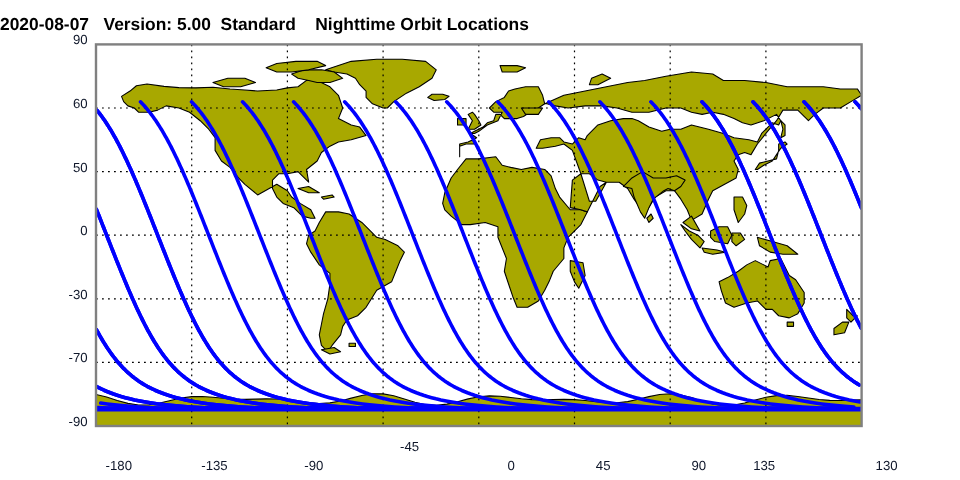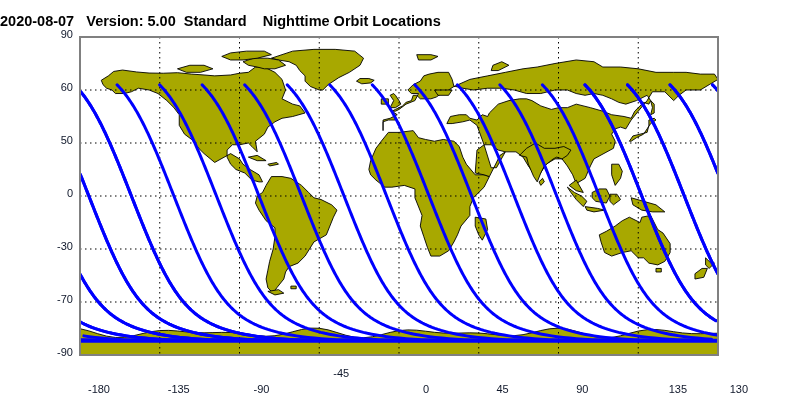--- a/index.html
+++ b/index.html
@@ -125,14 +125,14 @@
 <div class="axis-label ylab" style="right: 727px; top: 134px;">50</div>
 <div class="axis-label ylab" style="right: 727px; top: 81px;">60</div>
 <div class="axis-label ylab" style="right: 727px; top: 28px;">90</div>
 <div class="axis-label xlab" style="left: 50px; width: 60px; top: 359px;">-180</div>
 <div class="axis-label xlab" style="left: 129.75px; width: 60px; top: 359px;">-135</div>
 <div class="axis-label xlab" style="left: 209.5px; width: 60px; top: 359px;">-90</div>
 <div class="axis-label xlab" style="left: 289.25px; width: 60px; top: 343px;">-45</div>
 <div class="axis-label xlab" style="left: 369px; width: 60px; top: 359px;">0</div>
 <div class="axis-label xlab" style="left: 448.75px; width: 60px; top: 359px;">45</div>
 <div class="axis-label xlab" style="left: 528.5px; width: 60px; top: 359px;">90</div>
-<div class="axis-label xlab" style="left: 627px; width: 60px; top: 359px;">135</div>
+<div class="axis-label xlab" style="left: 586px; width: 60px; top: 359px;">135</div>
 <div class="axis-label xlab" style="left: 688px; width: 60px; top: 359px;">130</div>
 
 </body></html>

